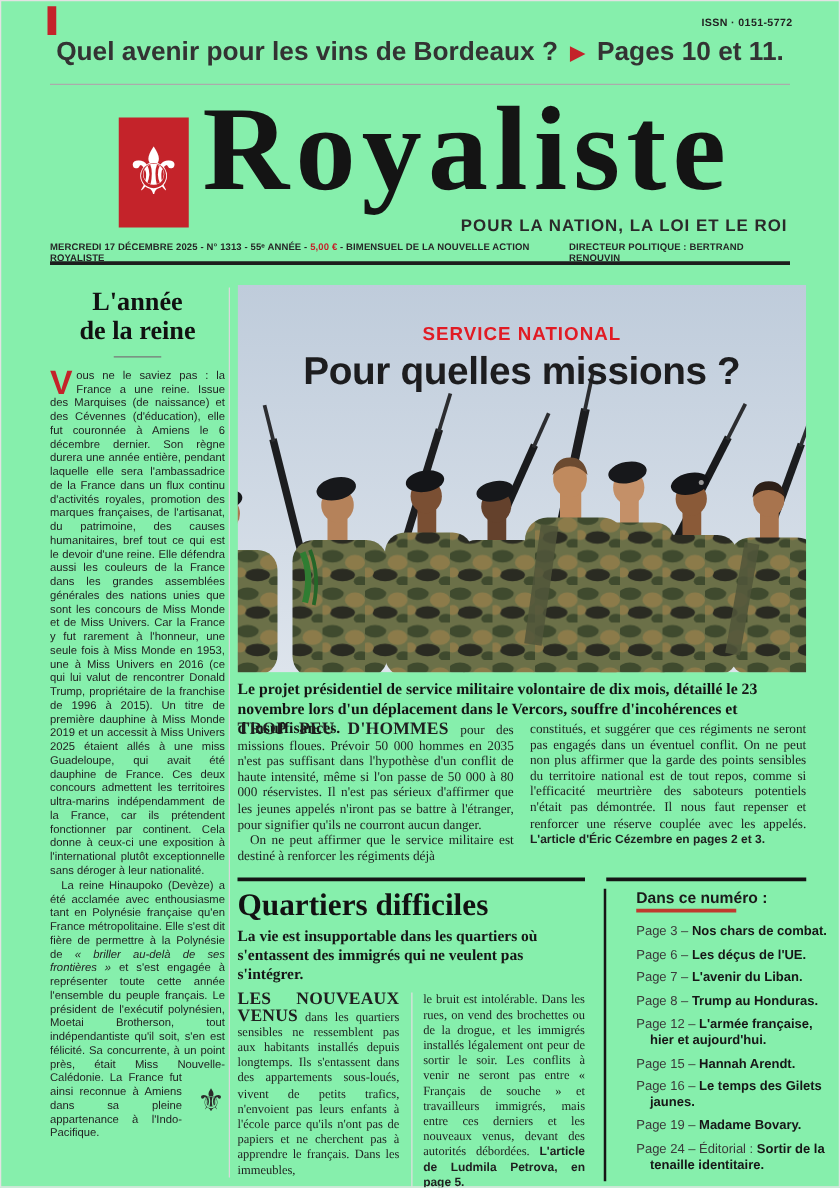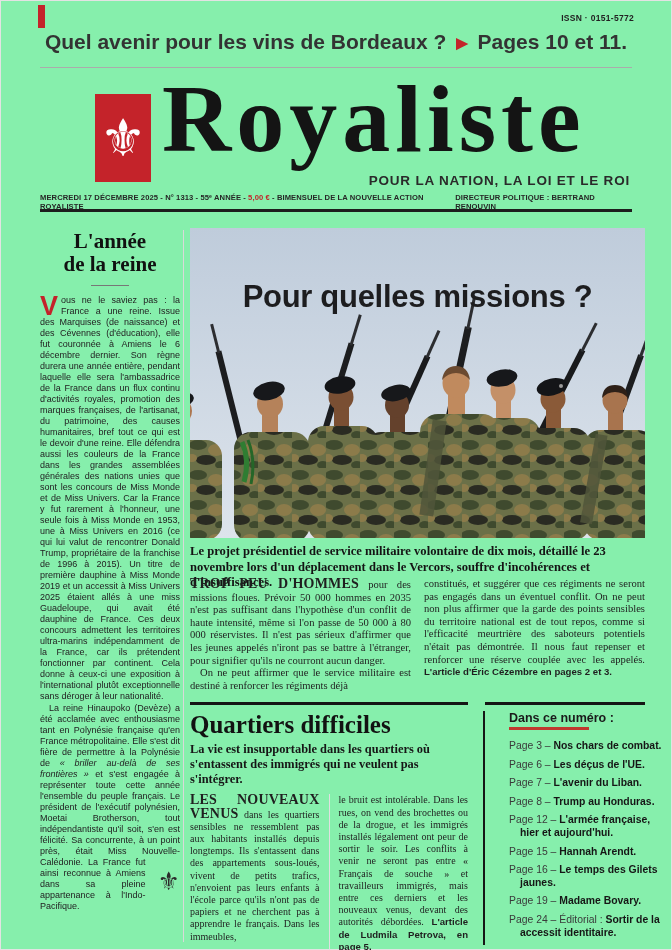--- a/index.html
+++ b/index.html
@@ -194,20 +194,21 @@
         <ellipse cx="362" cy="159" rx="15.5" ry="8.5" fill="#141518" transform="rotate(-12 362 159)"></ellipse>
         <circle cx="371" cy="158" r="2" fill="#9a9a9a"></circle>
 
         <rect x="418" y="180" width="15" height="26" fill="#a8744e"></rect>
         <rect x="394" y="202" width="70" height="110" rx="16" fill="url(#camo)"></rect>
         <ellipse cx="425" cy="172" rx="12.5" ry="13.5" fill="#a8744e"></ellipse>
         <path d="M412 170 q1 -13 13 -13 q12 0 13 13 q-5 -6 -13 -6 q-8 0 -13 6z" fill="#2e2018"></path>
         <rect x="398" y="206" width="12" height="90" fill="#50553a" opacity=".85" transform="rotate(10 404 250)"></rect>
       </g>
     </svg>
+    <div class="kicker">SERVICE NATIONAL</div>
     <div class="photo-headline">Pour quelles missions ?</div>
   </div>
 
   <div class="lede">Le projet présidentiel de service militaire volontaire de dix mois, détaillé le 23 novembre lors d'un déplacement dans le Vercors, souffre d'incohérences et d'insuffisances.</div>
   <div class="svc-cols">
     <div class="col">
       <p><span class="leadin">TROP PEU D'HOMMES</span><span> pour des missions floues. Prévoir 50 000 hommes en 2035 n'est pas suffisant dans l'hypothèse d'un conflit de haute intensité, même si l'on passe de 50 000 à 80 000 réservistes. Il n'est pas sérieux d'affirmer que les jeunes appelés n'iront pas se battre à l'étranger, pour signifier qu'ils ne courront aucun danger.</span></p>
       <p>On ne peut affirmer que le service militaire est destiné à renforcer les régiments déjà</p>
     </div>
     <div class="col">
@@ -236,17 +237,17 @@
     <div class="toc-underline"></div>
     <ul class="toc-list">
       <li><span class="pfx">Page 3 – </span><span class="ttl">Nos chars de combat.</span></li>
       <li><span class="pfx">Page 6 – </span><span class="ttl">Les déçus de l'UE.</span></li>
       <li><span class="pfx">Page 7 – </span><span class="ttl">L'avenir du Liban.</span></li>
       <li><span class="pfx">Page 8 – </span><span class="ttl">Trump au Honduras.</span></li>
       <li><span class="pfx">Page 12 – </span><span class="ttl">L'armée française, hier et aujourd'hui.</span></li>
       <li><span class="pfx">Page 15 – </span><span class="ttl">Hannah Arendt.</span></li>
       <li><span class="pfx">Page 16 – </span><span class="ttl">Le temps des Gilets jaunes.</span></li>
       <li><span class="pfx">Page 19 – </span><span class="ttl">Madame Bovary.</span></li>
-      <li><span class="pfx">Page 24 – Éditorial : </span><span class="ttl">Sortir de la accessit identitaire.</span></li>
+      <li><span class="pfx">Page 24 – Éditorial : </span><span class="ttl">Sortir de la tenaille identitaire.</span></li>
     </ul>
   </div>
 
 </div>
 
 </body></html>

